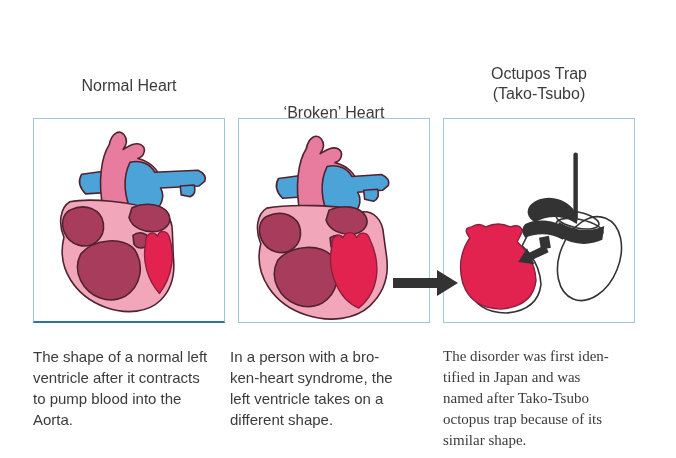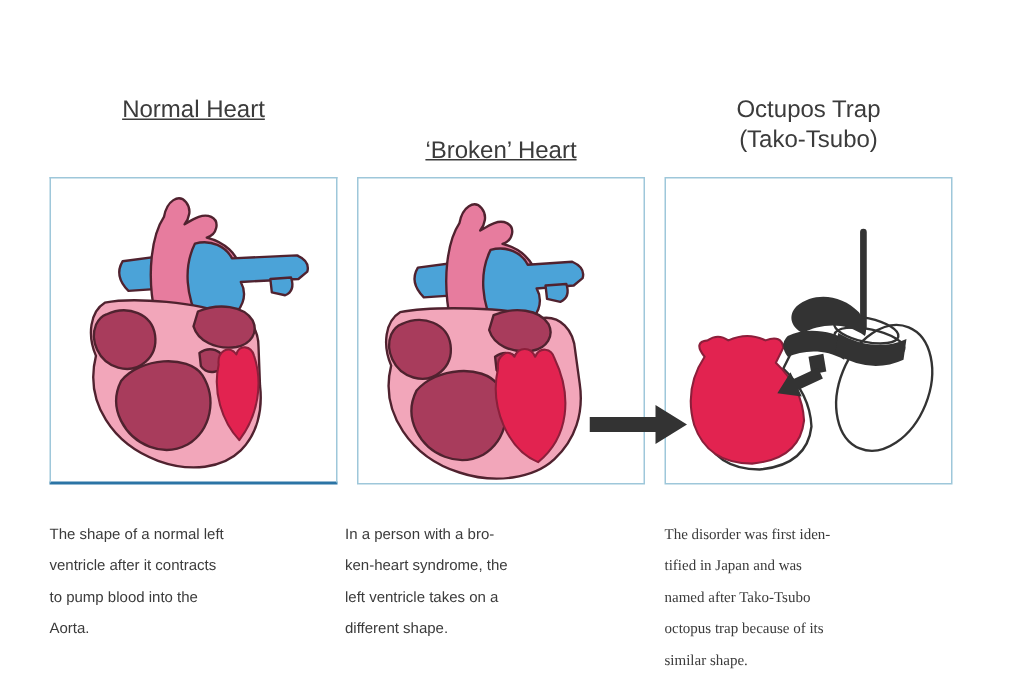--- a/index.html
+++ b/index.html
@@ -13,42 +13,42 @@
   }
   .title{
     position:absolute;
     width:192px;
     text-align:center;
     font-size:16px;
     line-height:20px;
     white-space:pre-line;
     color:var(--text-color);
   }
-  #title-1,#title-2{top:64px;text-decoration:underline;}
+  #title-1,#title-2{top:76px;}
   #title-3{top:64px;}
   #title-1{left:33px;}
   #title-2{left:238px;margin-top:27px;}
   #title-3{left:443px;}
   .panel{
     position:absolute;
     top:118px;
     width:192px;height:205px;
     border:1.5px solid var(--panel-border);
     background:#fff;
     box-sizing:border-box;
   }
   #panel-1{left:33px;border-bottom:2.5px solid var(--panel1-bottom-border);}
   #panel-2{left:238px;}
   #panel-3{left:443px;}
   .panel svg{display:block;width:100%;height:100%;}
   .caption{
     position:absolute;
     top:346px;
     width:204px;
-    font-size:10px;
+    font-size:15px;
     line-height:21px;
     white-space:pre-line;
     color:var(--text-color);
   }
   #caption-1{left:33px;}
   #caption-2{left:230px;}
   #caption-3{left:443px;font-family:Liberation Serif, serif;}
   #big-arrow{
     position:absolute;
     left:393px;top:270px;

